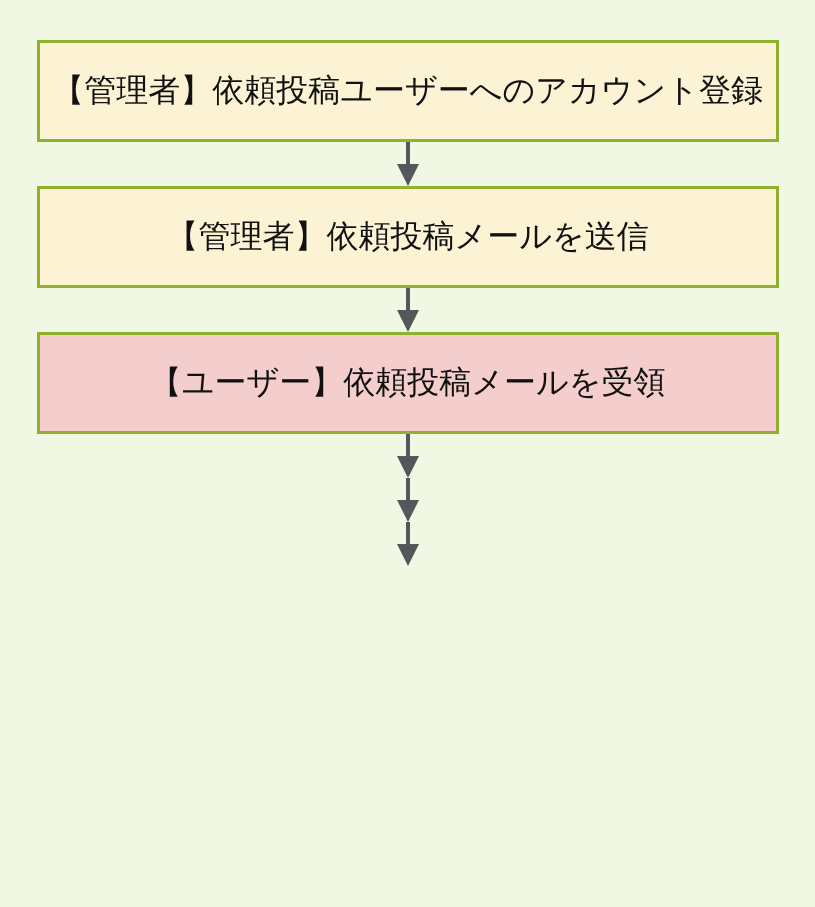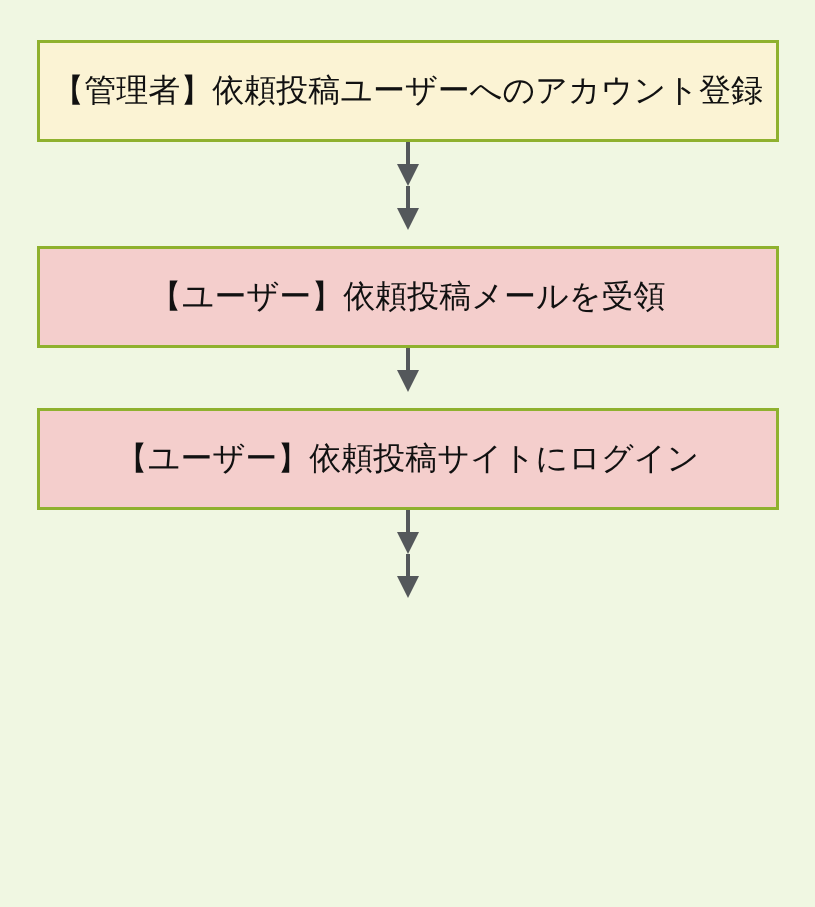--- a/index.html
+++ b/index.html
@@ -26,21 +26,21 @@
     box-sizing: border-box;
     width: 742px;
     height: 102px;
     border: 3px solid var(--border, #8FB12E);
     display: flex;
     align-items: center;
     justify-content: center;
     flex: 0 0 auto;
   }
   .step-box.admin { background: var(--admin-fill, #FBF3D4); }
-  .step-box.user  { background: var(--user-fill, #F4CECC); margin-top: 16px; }
+  .step-box.user  { background: var(--user-fill, #F4CECC); }
   .step-label {
     font-size: 32px;
     font-weight: 500;
     letter-spacing: 0;
     color: var(--text, #111111);
     white-space: nowrap;
   }
   .arrow {
     width: 742px;
     height: 44px;
@@ -61,42 +61,42 @@
     <span class="step-label">【管理者】依頼投稿ユーザーへのアカウント登録</span>
   </div>
 
   <div class="arrow">
     <svg width="26" height="44" viewBox="0 0 26 44" aria-hidden="true">
       <line x1="13" y1="0" x2="13" y2="25" stroke-width="4"></line>
       <polygon points="2,22 24,22 13,44"></polygon>
     </svg>
   </div>
 
+  <div class="step-box admin">
+    <span class="step-label">【管理者】依頼投稿メールを送信</span>
+  </div>
 
   <div class="arrow">
     <svg width="26" height="44" viewBox="0 0 26 44" aria-hidden="true">
       <line x1="13" y1="0" x2="13" y2="25" stroke-width="4"></line>
       <polygon points="2,22 24,22 13,44"></polygon>
     </svg>
   </div>
 
   <div class="step-box user">
     <span class="step-label">【ユーザー】依頼投稿メールを受領</span>
   </div>
 
   <div class="arrow">
     <svg width="26" height="44" viewBox="0 0 26 44" aria-hidden="true">
       <line x1="13" y1="0" x2="13" y2="25" stroke-width="4"></line>
       <polygon points="2,22 24,22 13,44"></polygon>
     </svg>
   </div>
 
-  <div class="step-box user">
-    <span class="step-label">【ユーザー】依頼投稿サイトにログイン</span>
-  </div>
 
   <div class="arrow">
     <svg width="26" height="44" viewBox="0 0 26 44" aria-hidden="true">
       <line x1="13" y1="0" x2="13" y2="25" stroke-width="4"></line>
       <polygon points="2,22 24,22 13,44"></polygon>
     </svg>
   </div>
 
 
   <div class="arrow">

